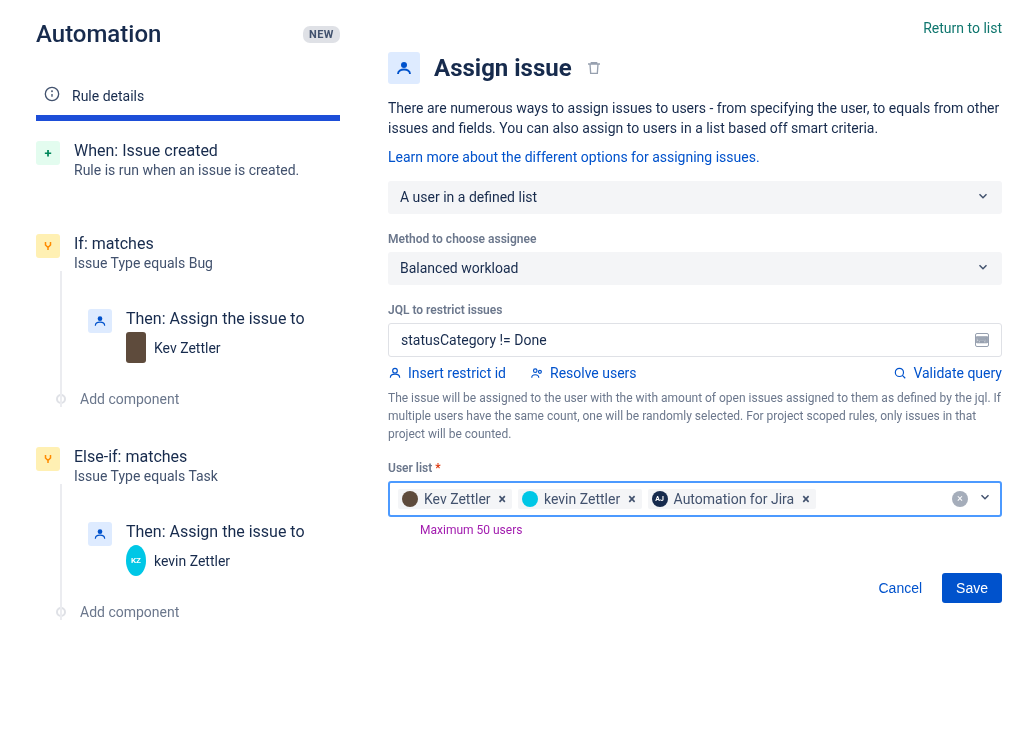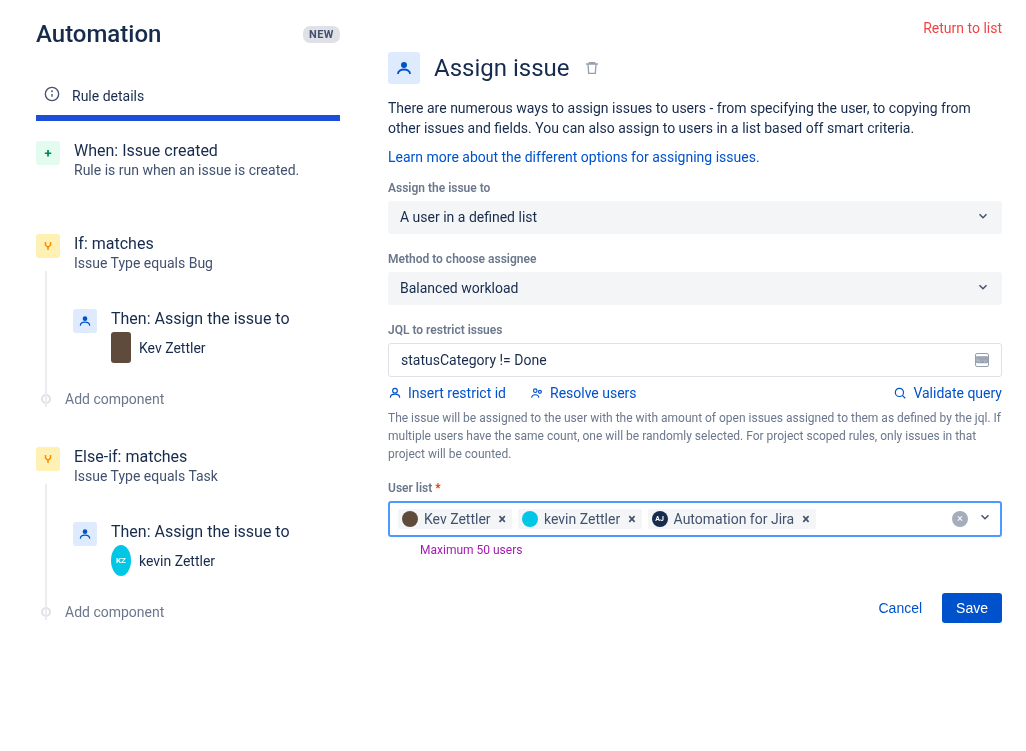--- a/index.html
+++ b/index.html
@@ -43,21 +43,21 @@
     font-size: 11px;
     font-weight: 700;
     padding: 2px 6px;
     border-radius: 7px;
     letter-spacing: 0.5px;
   }
   .return-link {
     position: absolute;
     top: 20px;
     right: 24px;
-    color: #ef4444;
+    color: #0f766e;
     text-decoration: none;
     font-size: 14px;
   }
   .rule-details {
     display: flex;
     align-items: center;
     gap: 12px;
     padding: 10px 8px;
     border-bottom: 6px solid #1d4ed8;
     margin-bottom: 20px;
@@ -86,21 +86,21 @@
   .step-icon.action { background: #DEEBFF; color: #0052CC; }
   .step-body { flex: 1; }
   .step-title { font-size: 16px; color: #172B4D; font-weight: 400; margin-bottom: 2px; }
   .step-sub { font-size: 14px; color: #42526E; }
   .step-user { display: flex; align-items: center; gap: 8px; margin-top: 4px; }
   .avatar {
     width: 20px; height: 31px; border-radius: 3px; background: #5E4B3C;
   }
   .avatar.round { border-radius: 50%; background: #00C7E6; display:flex; align-items:center; justify-content:center; color:#fff; font-size:8px; font-weight:700;}
   .nested {
-    margin-left: 37px;
+    margin-left: 52px;
     position: relative;
   }
   .nested::before {
     content: "";
     position: absolute;
     left: -28px;
     top: -8px;
     bottom: 0;
     width: 2px;
     background: #EBECF0;
@@ -124,21 +124,21 @@
   .panel-header {
     display: flex;
     align-items: center;
     gap: 14px;
     margin-bottom: 14px;
   }
   .panel-icon {
     width: 32px; height: 32px; background:#DEEBFF; border-radius:3px;
     display:flex; align-items:center; justify-content:center;
   }
-  .panel-title { font-size: 24px; font-weight: 400; }
+  .panel-title { font-size: 24px; font-weight: 700; }
   .trash-icon { color:#97A0AF; cursor:pointer; display:flex; align-items:center; }
   .description { color:#172B4D; margin-bottom:10px; line-height:1.45; }
   .learn-link { color:#0052CC; text-decoration:none; display:inline-block; margin-bottom:16px; }
   .field-label { font-size:12px; font-weight:600; color:#6B778C; margin-bottom:6px; display:block; }
   .field-label .req { color:#DE350B; }
   .select {
     background:#F4F5F7; border:none; border-radius:3px; padding:8px 12px;
     display:flex; justify-content:space-between; align-items:center;
     margin-bottom:18px; cursor:pointer; color:#172B4D;
   }
@@ -288,24 +288,23 @@
           </svg>
       </div>
       <div class="panel-title">Assign issue</div>
       <span class="trash-icon">
         <svg width="16" height="16" viewBox="0 0 24 24" fill="none" stroke="#97A0AF" stroke-width="2">
             <path d="M3 6h18M8 6V4h8v2M6 6l1 14h10l1-14"></path>
           </svg>
       </span>
     </div>
 
-    <p class="description">There are numerous ways to assign issues to users - from specifying the user, to copying from other issues and fields. You can also assign to users in a list based off smart criteria.</p>
+    <p class="description">There are numerous ways to assign issues to users - from specifying the user, to equals from other issues and fields. You can also assign to users in a list based off smart criteria.</p>
     <a class="learn-link">Learn more about the different options for assigning issues.</a>
 
-    <label class="field-label">Assign the issue to</label>
     <div class="select">
       <span>A user in a defined list</span>
       <span class="chevron">
         <svg width="14" height="14" viewBox="0 0 24 24" fill="none" stroke="#42526E" stroke-width="2.5">
             <path d="M6 9l6 6 6-6"></path>
           </svg>
       </span>
     </div>
 
     <label class="field-label">Method to choose assignee</label>

